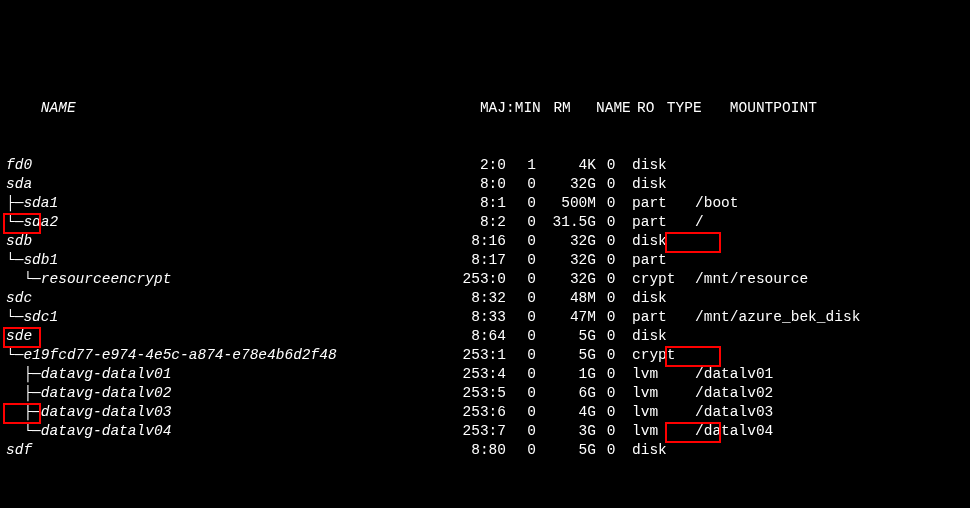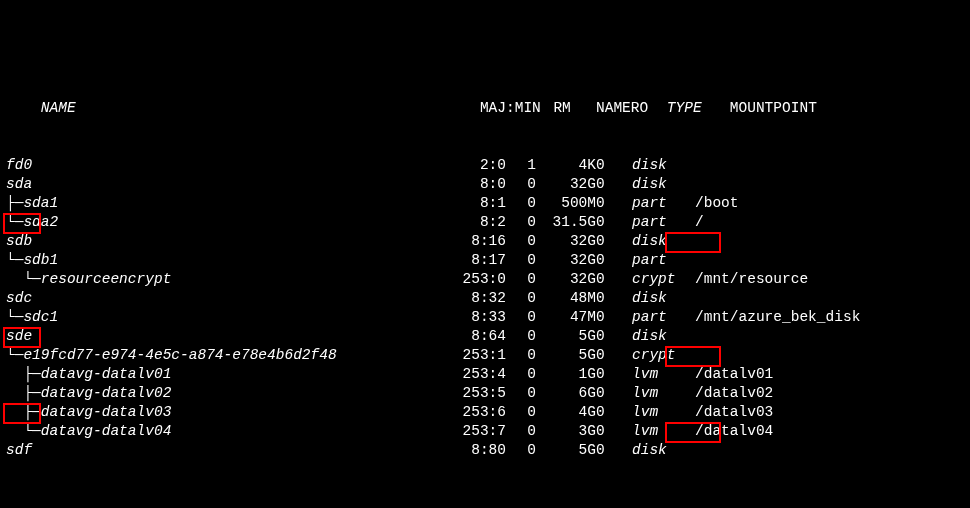--- a/index.html
+++ b/index.html
@@ -18,22 +18,22 @@
     padding: 4px 6px;
     white-space: pre;
     position: relative;
   }
   .row { display: block; height: 19px; }
   
   .tree   { display: inline-block; width: 430px; white-space: pre; font-style: italic; }
   .majmin { display: inline-block; width: 70px;  text-align: right; white-space: pre; }
   .rm     { display: inline-block; width: 30px;  text-align: right; white-space: pre; }
   .size   { display: inline-block; width: 60px;  text-align: right; white-space: pre; }
-  .ro     { display: inline-block; width: 30px;  text-align: left; white-space: pre; }
-  .type   { display: inline-block; width: 55px;  text-align: left;  white-space: pre; padding-left: 6px; font-style: italic;}
+  .ro     { display: inline-block; width: 30px;  text-align: center; white-space: pre; }
+  .type   { display: inline-block; width: 55px;  text-align: left;  white-space: pre; padding-left: 6px;}
   .mount  { display: inline-block; white-space: pre; padding-left: 8px; font-family: Liberation Mono, monospace;}
   .hdr { }
   .highlight-box {
     position: absolute;
     border: 2px solid #ff0000;
     box-sizing: border-box;
     pointer-events: none;
   }
 </style>
 </head>

